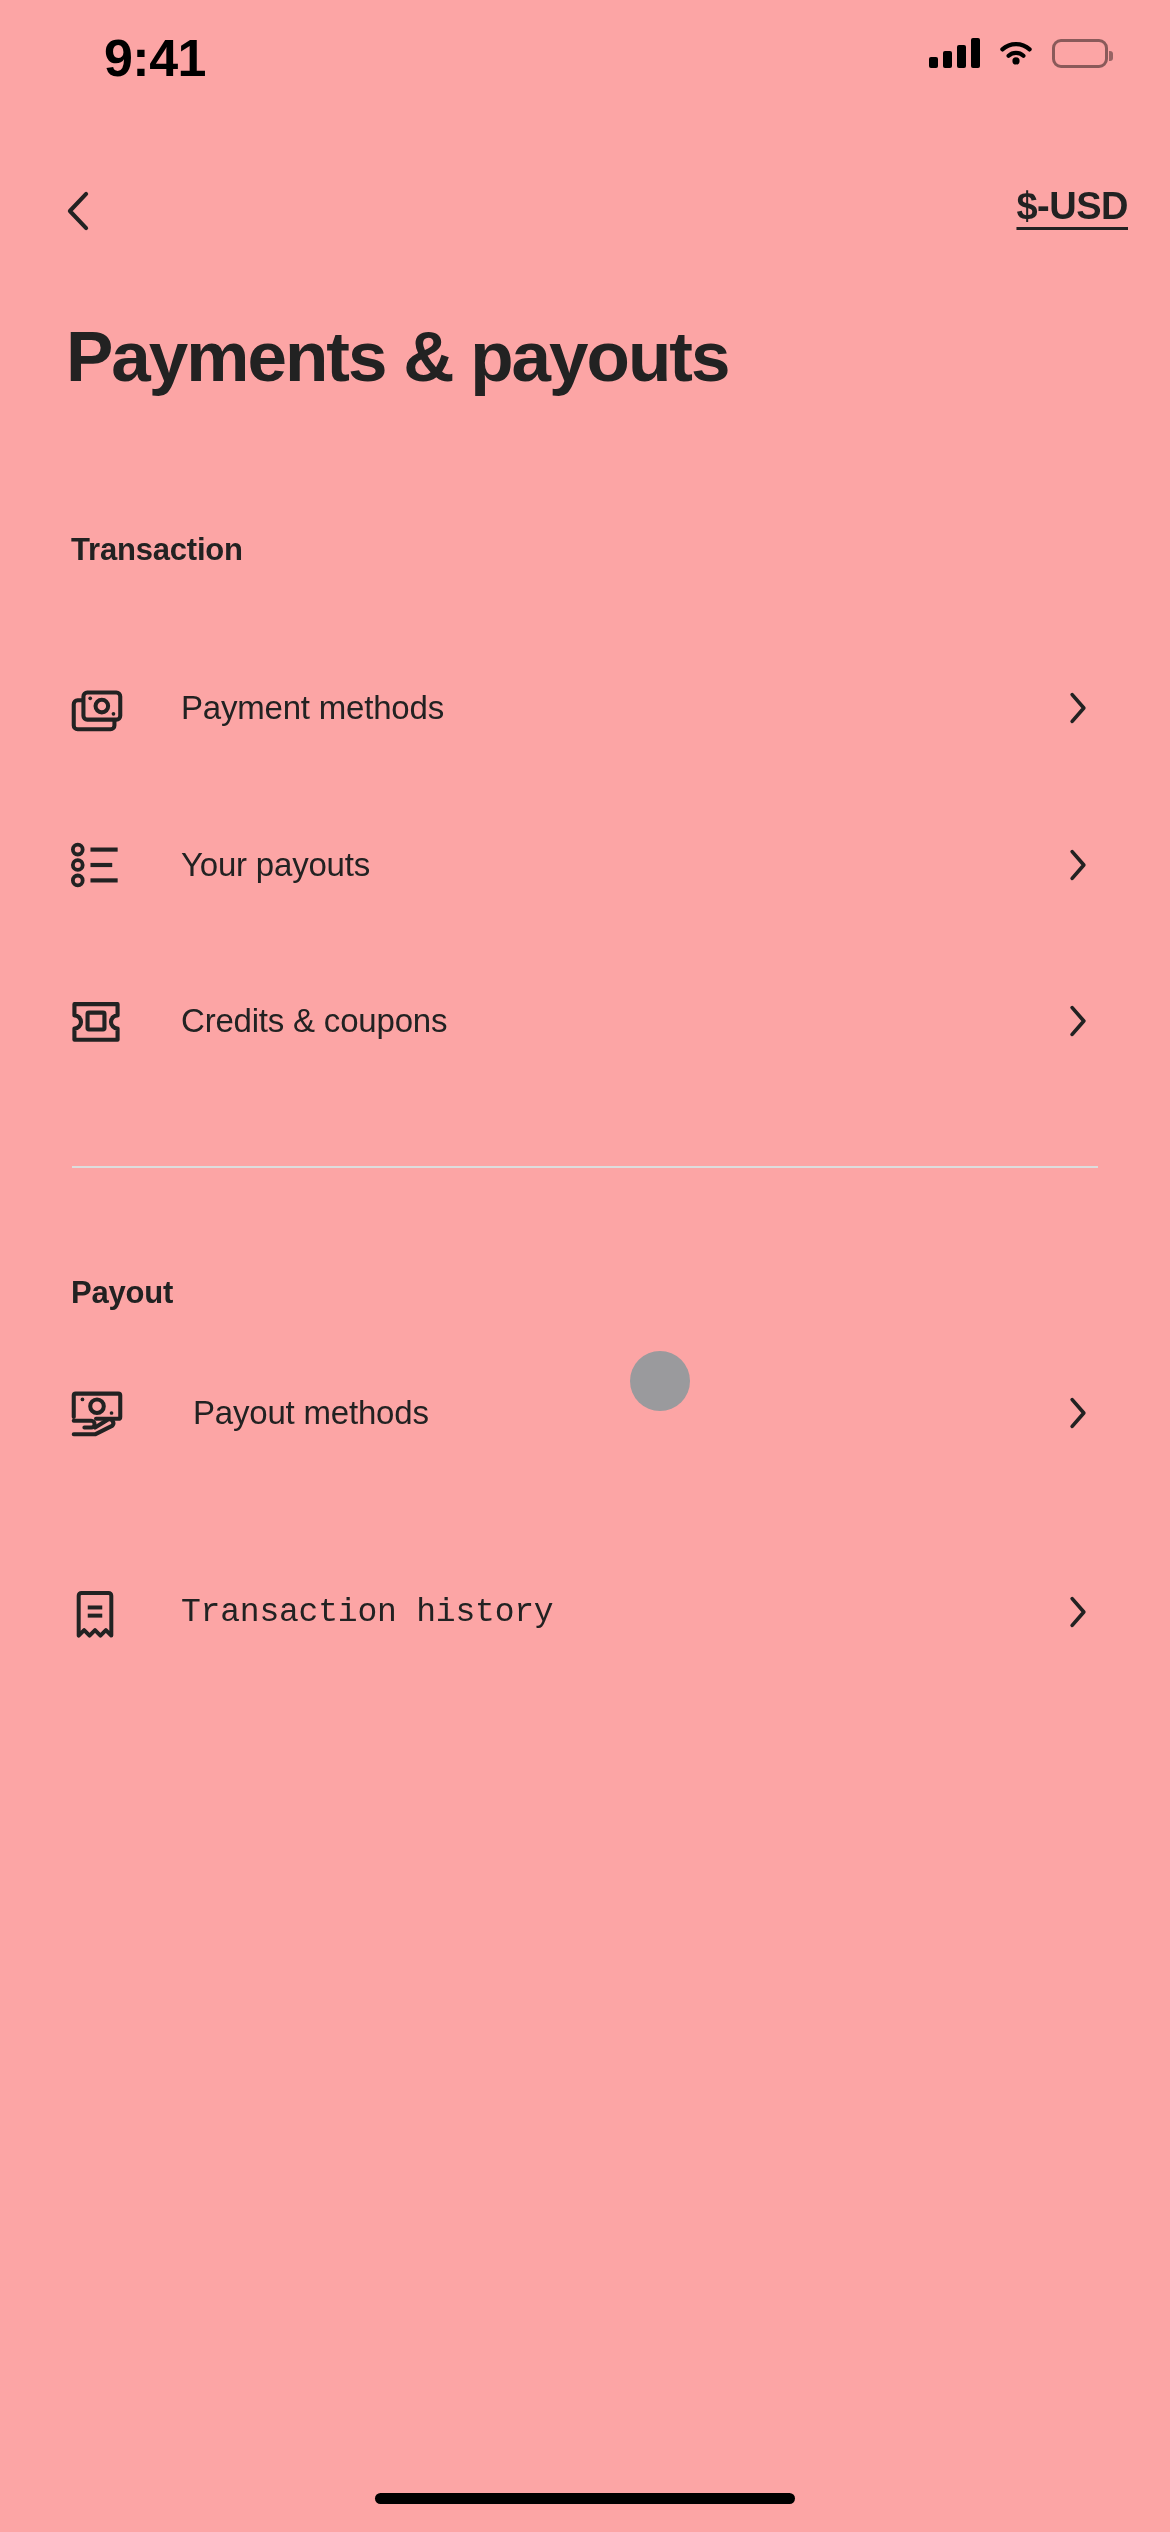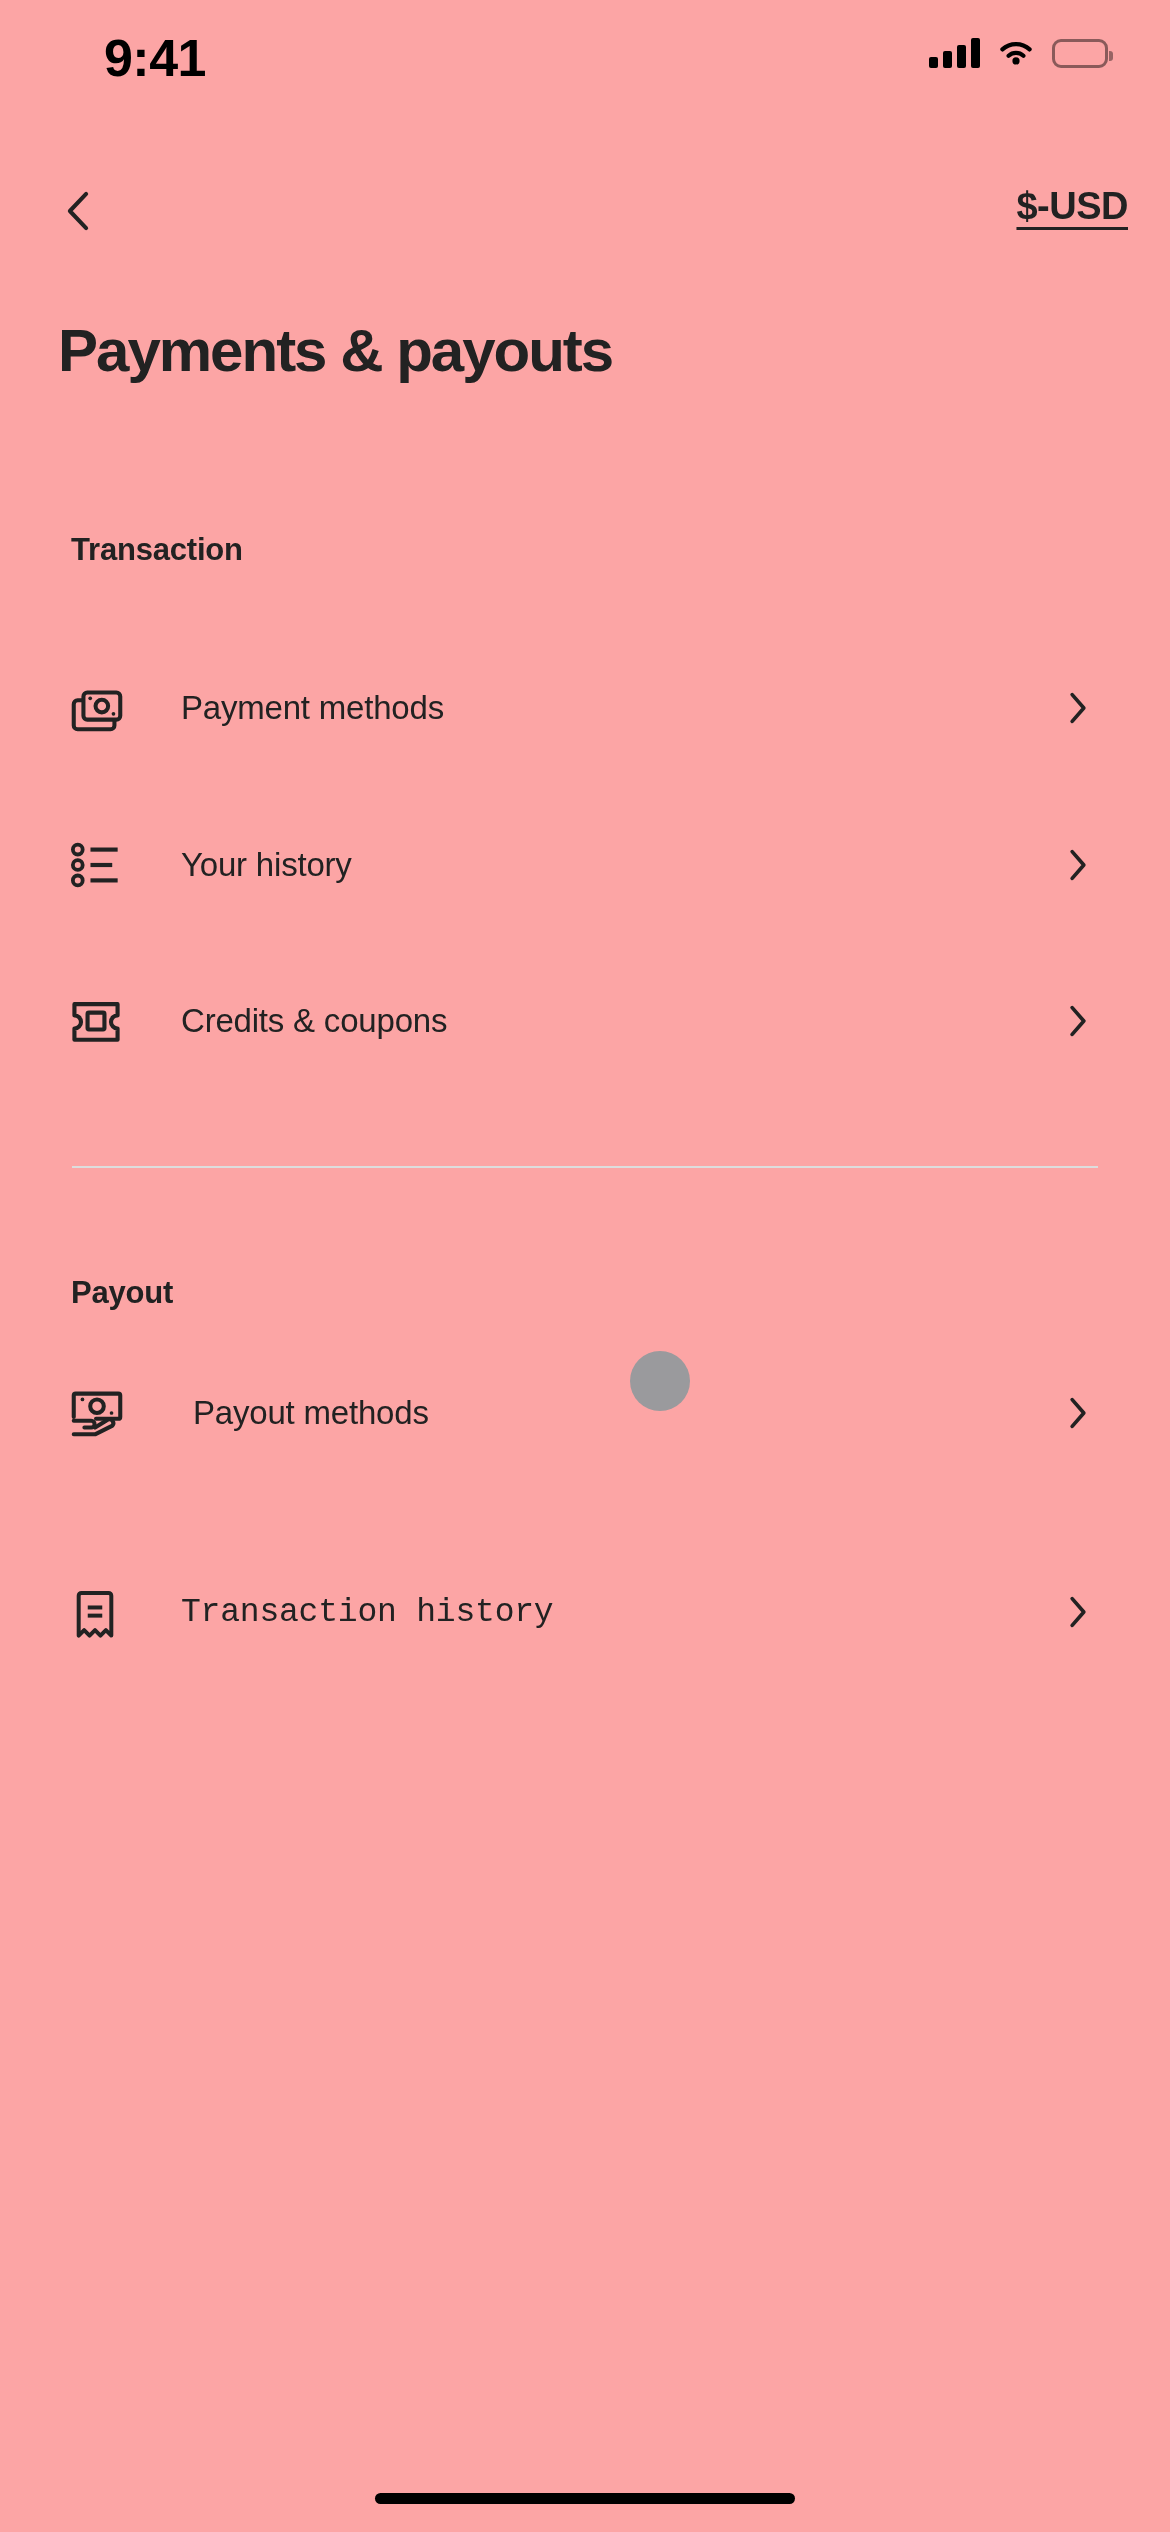--- a/index.html
+++ b/index.html
@@ -96,22 +96,22 @@
     text-decoration: underline;
     text-underline-offset: 8px;
     text-decoration-thickness: 3px;
     cursor: pointer;
     font-family: Liberation Sans, sans-serif;
   }
 
   
   .page-title {
     position: absolute;
-    left: 58px; top: 318px;
-    font-size: 60px;
+    left: 66px; top: 318px;
+    font-size: 71px;
     font-weight: bold;
     letter-spacing: -2px;
     color: #222222;
     line-height: 1.1;
     font-family: "Liberation Sans", sans-serif;
   }
 
   
   .section-title {
     position: absolute;
@@ -257,21 +257,21 @@
     <div class="ricon">
       <svg viewBox="0 0 64 64" width="58" height="58" aria-hidden="true">
         <circle cx="13" cy="15" r="5.4" stroke="#222" stroke-width="4.2" fill="none"></circle>
         <circle cx="13" cy="32" r="5.4" stroke="#222" stroke-width="4.2" fill="none"></circle>
         <circle cx="13" cy="49" r="5.4" stroke="#222" stroke-width="4.2" fill="none"></circle>
         <line x1="27" y1="15" x2="57" y2="15" stroke="#222" stroke-width="4.6" stroke-linecap="butt"></line>
         <line x1="27" y1="32" x2="51" y2="32" stroke="#222" stroke-width="4.6" stroke-linecap="butt"></line>
         <line x1="27" y1="49" x2="57" y2="49" stroke="#222" stroke-width="4.6" stroke-linecap="butt"></line>
       </svg>
     </div>
-    <div class="rlabel">Your history</div>
+    <div class="rlabel">Your payouts</div>
     <div class="rchev">
       <svg viewBox="0 0 24 40" width="20" height="34" aria-hidden="true">
         <path d="M5 4 L19 20 L5 36" stroke="#222222" stroke-width="4.4" fill="none" stroke-linecap="round" stroke-linejoin="round"></path>
       </svg>
     </div>
   </div>
 
   <div class="row" id="row-credits-coupons">
     <div class="ricon">
       <svg viewBox="0 0 64 64" width="60" height="60" aria-hidden="true">

